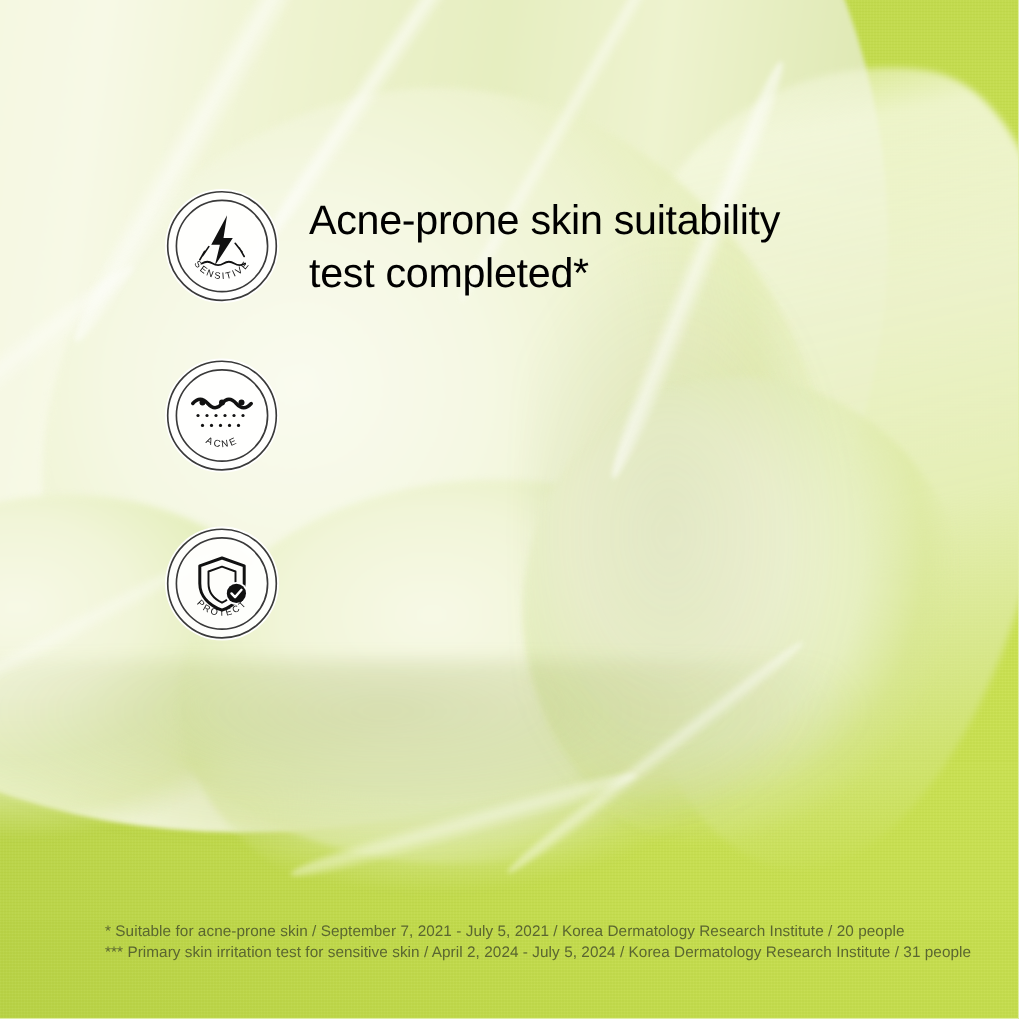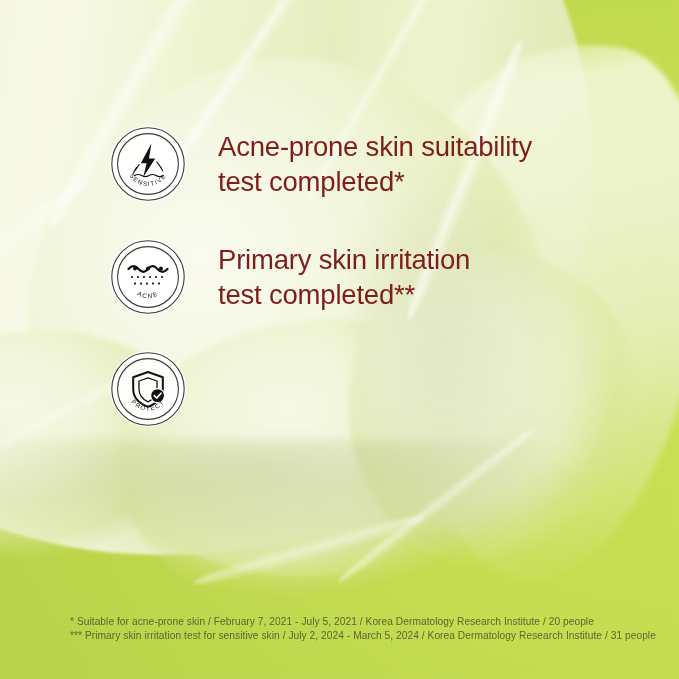--- a/index.html
+++ b/index.html
@@ -165,22 +165,22 @@
     border-radius: 50%;
     background: rgba(255,255,255,.93);
     position: relative;
     display: flex;
     align-items: center;
     justify-content: center;
   }
   .badge svg { display: block; }
 
   .claim-text {
-    margin-left: 32px;
-    color: #7f1d1d;
+    margin-left: 20px;
+    color: #000000;
     font-size: 27.5px;
     line-height: 35px;
     font-weight: 400;
     letter-spacing: -0.2px;
     white-space: pre-line;
   }
 
   
   .footnotes {
     position: absolute;
@@ -274,22 +274,20 @@
             <circle cx="31.0" cy="44.6" r="1.05"></circle>
             <circle cx="37.0" cy="44.6" r="1.05"></circle>
             <circle cx="43.0" cy="44.6" r="1.05"></circle>
             <circle cx="49.0" cy="44.6" r="1.05"></circle>
           </g>
           <text font-family="'Liberation Sans', sans-serif" font-size="6.4" fill="#111111" letter-spacing="1.4">
             <textPath href="#arc2" startOffset="50%" text-anchor="middle">ACNE</textPath>
           </text>
         </svg>
       </div>
-      <div class="claim-text">Primary skin irritation
-test completed**</div>
     </div>
 
     <div class="claim-row row-3">
       <div class="badge">
         <svg width="76" height="76" viewBox="0 0 76 76" aria-hidden="true">
           <defs>
             <path id="arc3" d="M 16.5 38 A 21.5 21.5 0 0 0 59.5 38"></path>
           </defs>
           <circle cx="38" cy="38" r="36.2" fill="none" stroke="#3a3a3a" stroke-width="1.1"></circle>
           <circle cx="38" cy="38" r="30.4" fill="none" stroke="#3a3a3a" stroke-width="1.1"></circle>
@@ -302,18 +300,18 @@
           <circle cx="47.6" cy="44.6" r="6.4" fill="#111111"></circle>
           <path d="M 44.3 44.6 L 46.7 47.1 L 51.0 42.2" fill="none" stroke="#ffffff" stroke-width="1.6" stroke-linecap="round" stroke-linejoin="round"></path>
           <text font-family="'Liberation Sans', sans-serif" font-size="6.2" fill="#111111" letter-spacing="1.3">
             <textPath href="#arc3" startOffset="50%" text-anchor="middle">PROTECT</textPath>
           </text>
         </svg>
       </div>
     </div>
 
     <div class="footnotes">
-      <div class="footnote-line">* Suitable for acne-prone skin / February 7, 2021 - July 5, 2021 / Korea Dermatology Research Institute / 20 people</div>
-      <div class="footnote-line">*** Primary skin irritation test for sensitive skin / July 2, 2024 - March 5, 2024 / Korea Dermatology Research Institute / 31 people</div>
+      <div class="footnote-line">* Suitable for acne-prone skin / September 7, 2021 - July 5, 2021 / Korea Dermatology Research Institute / 20 people</div>
+      <div class="footnote-line">*** Primary skin irritation test for sensitive skin / April 2, 2024 - July 5, 2024 / Korea Dermatology Research Institute / 31 people</div>
     </div>
 
   </div>
 </div>
 
 </body></html>

